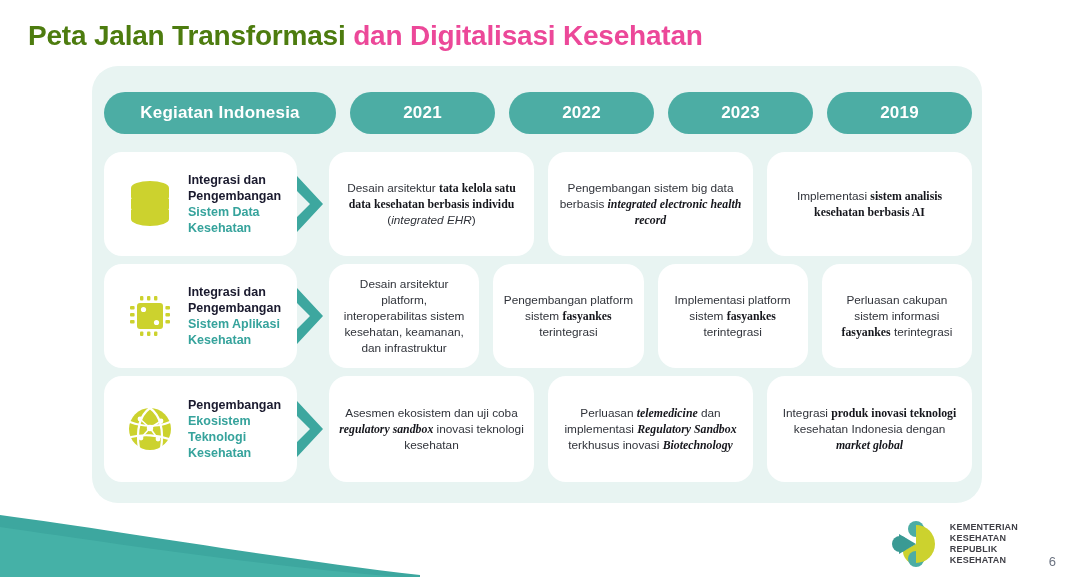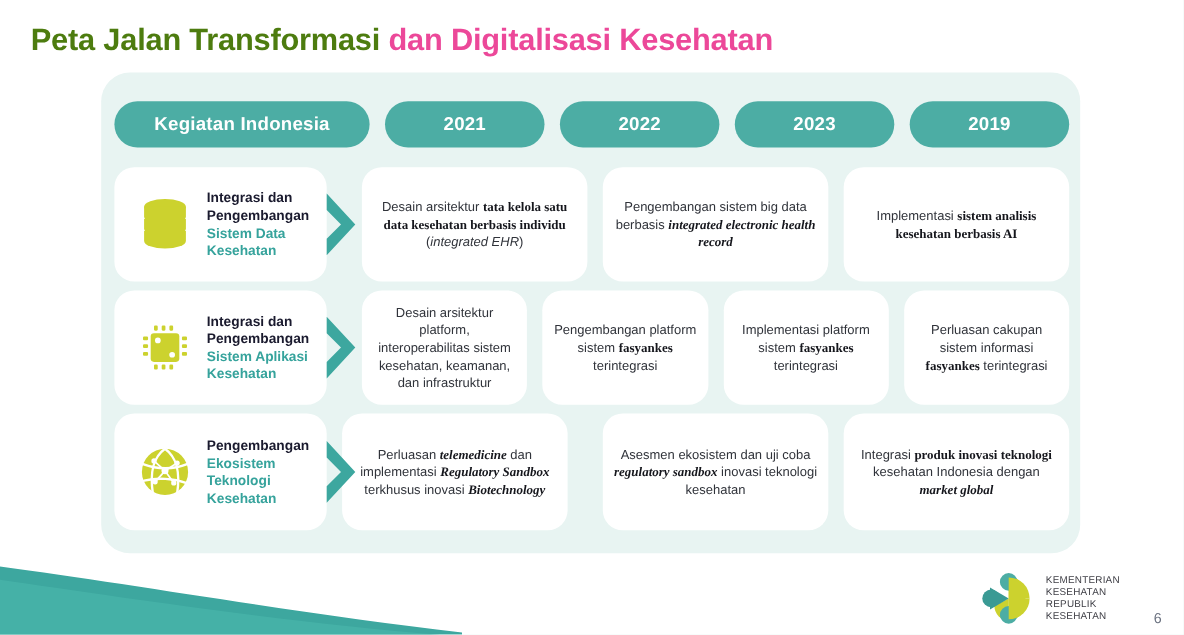--- a/index.html
+++ b/index.html
@@ -150,21 +150,21 @@
   .footer-logo {
     position: absolute;
     right: 58px;
     bottom: 8px;
     display: flex;
     align-items: center;
     gap: 8px;
   }
   .logo-text {
     font-size: 9px;
-    font-weight: normal;
+    font-weight: bold;
     line-height: 1.22;
     color: #3f3f46;
     letter-spacing: 0.2px;
   }
   .page-num {
     position: absolute;
     right: 20px;
     bottom: 8px;
     font-size: 13px;
     color: #6b7280;
@@ -290,25 +290,25 @@
         </svg>
       </div>
       <div class="label-text">
         <span class="dark">Pengembangan</span><br>
         <span class="teal">Ekosistem Teknologi Kesehatan</span>
       </div>
       <svg class="chevron" viewBox="0 0 34 62">
         <path d="M4 3 L30 31 L4 59 L4 44 L17 31 L4 18 Z" fill="#3da79f"></path>
       </svg>
     </div>
-    <div class="cell">
-        <span>Perluasan <b><i>telemedicine</i></b> dan implementasi <b><i>Regulatory Sandbox</i></b> terkhusus inovasi <b><i>Biotechnology</i></b></span>
-      </div>
     <div class="cell firstyear">
         <span>Asesmen ekosistem dan uji coba <b><i>regulatory sandbox</i></b> inovasi teknologi kesehatan</span>
+      </div>
+    <div class="cell">
+        <span>Perluasan <b><i>telemedicine</i></b> dan implementasi <b><i>Regulatory Sandbox</i></b> terkhusus inovasi <b><i>Biotechnology</i></b></span>
       </div>
     <div class="cell">
         <span>Integrasi <b>produk inovasi teknologi</b> kesehatan Indonesia dengan <b><i>market global</i></b></span>
       </div>
   </div>
 
 </div>
 
 <div class="swoosh">
   <svg width="420" height="80" viewBox="0 0 420 80">

